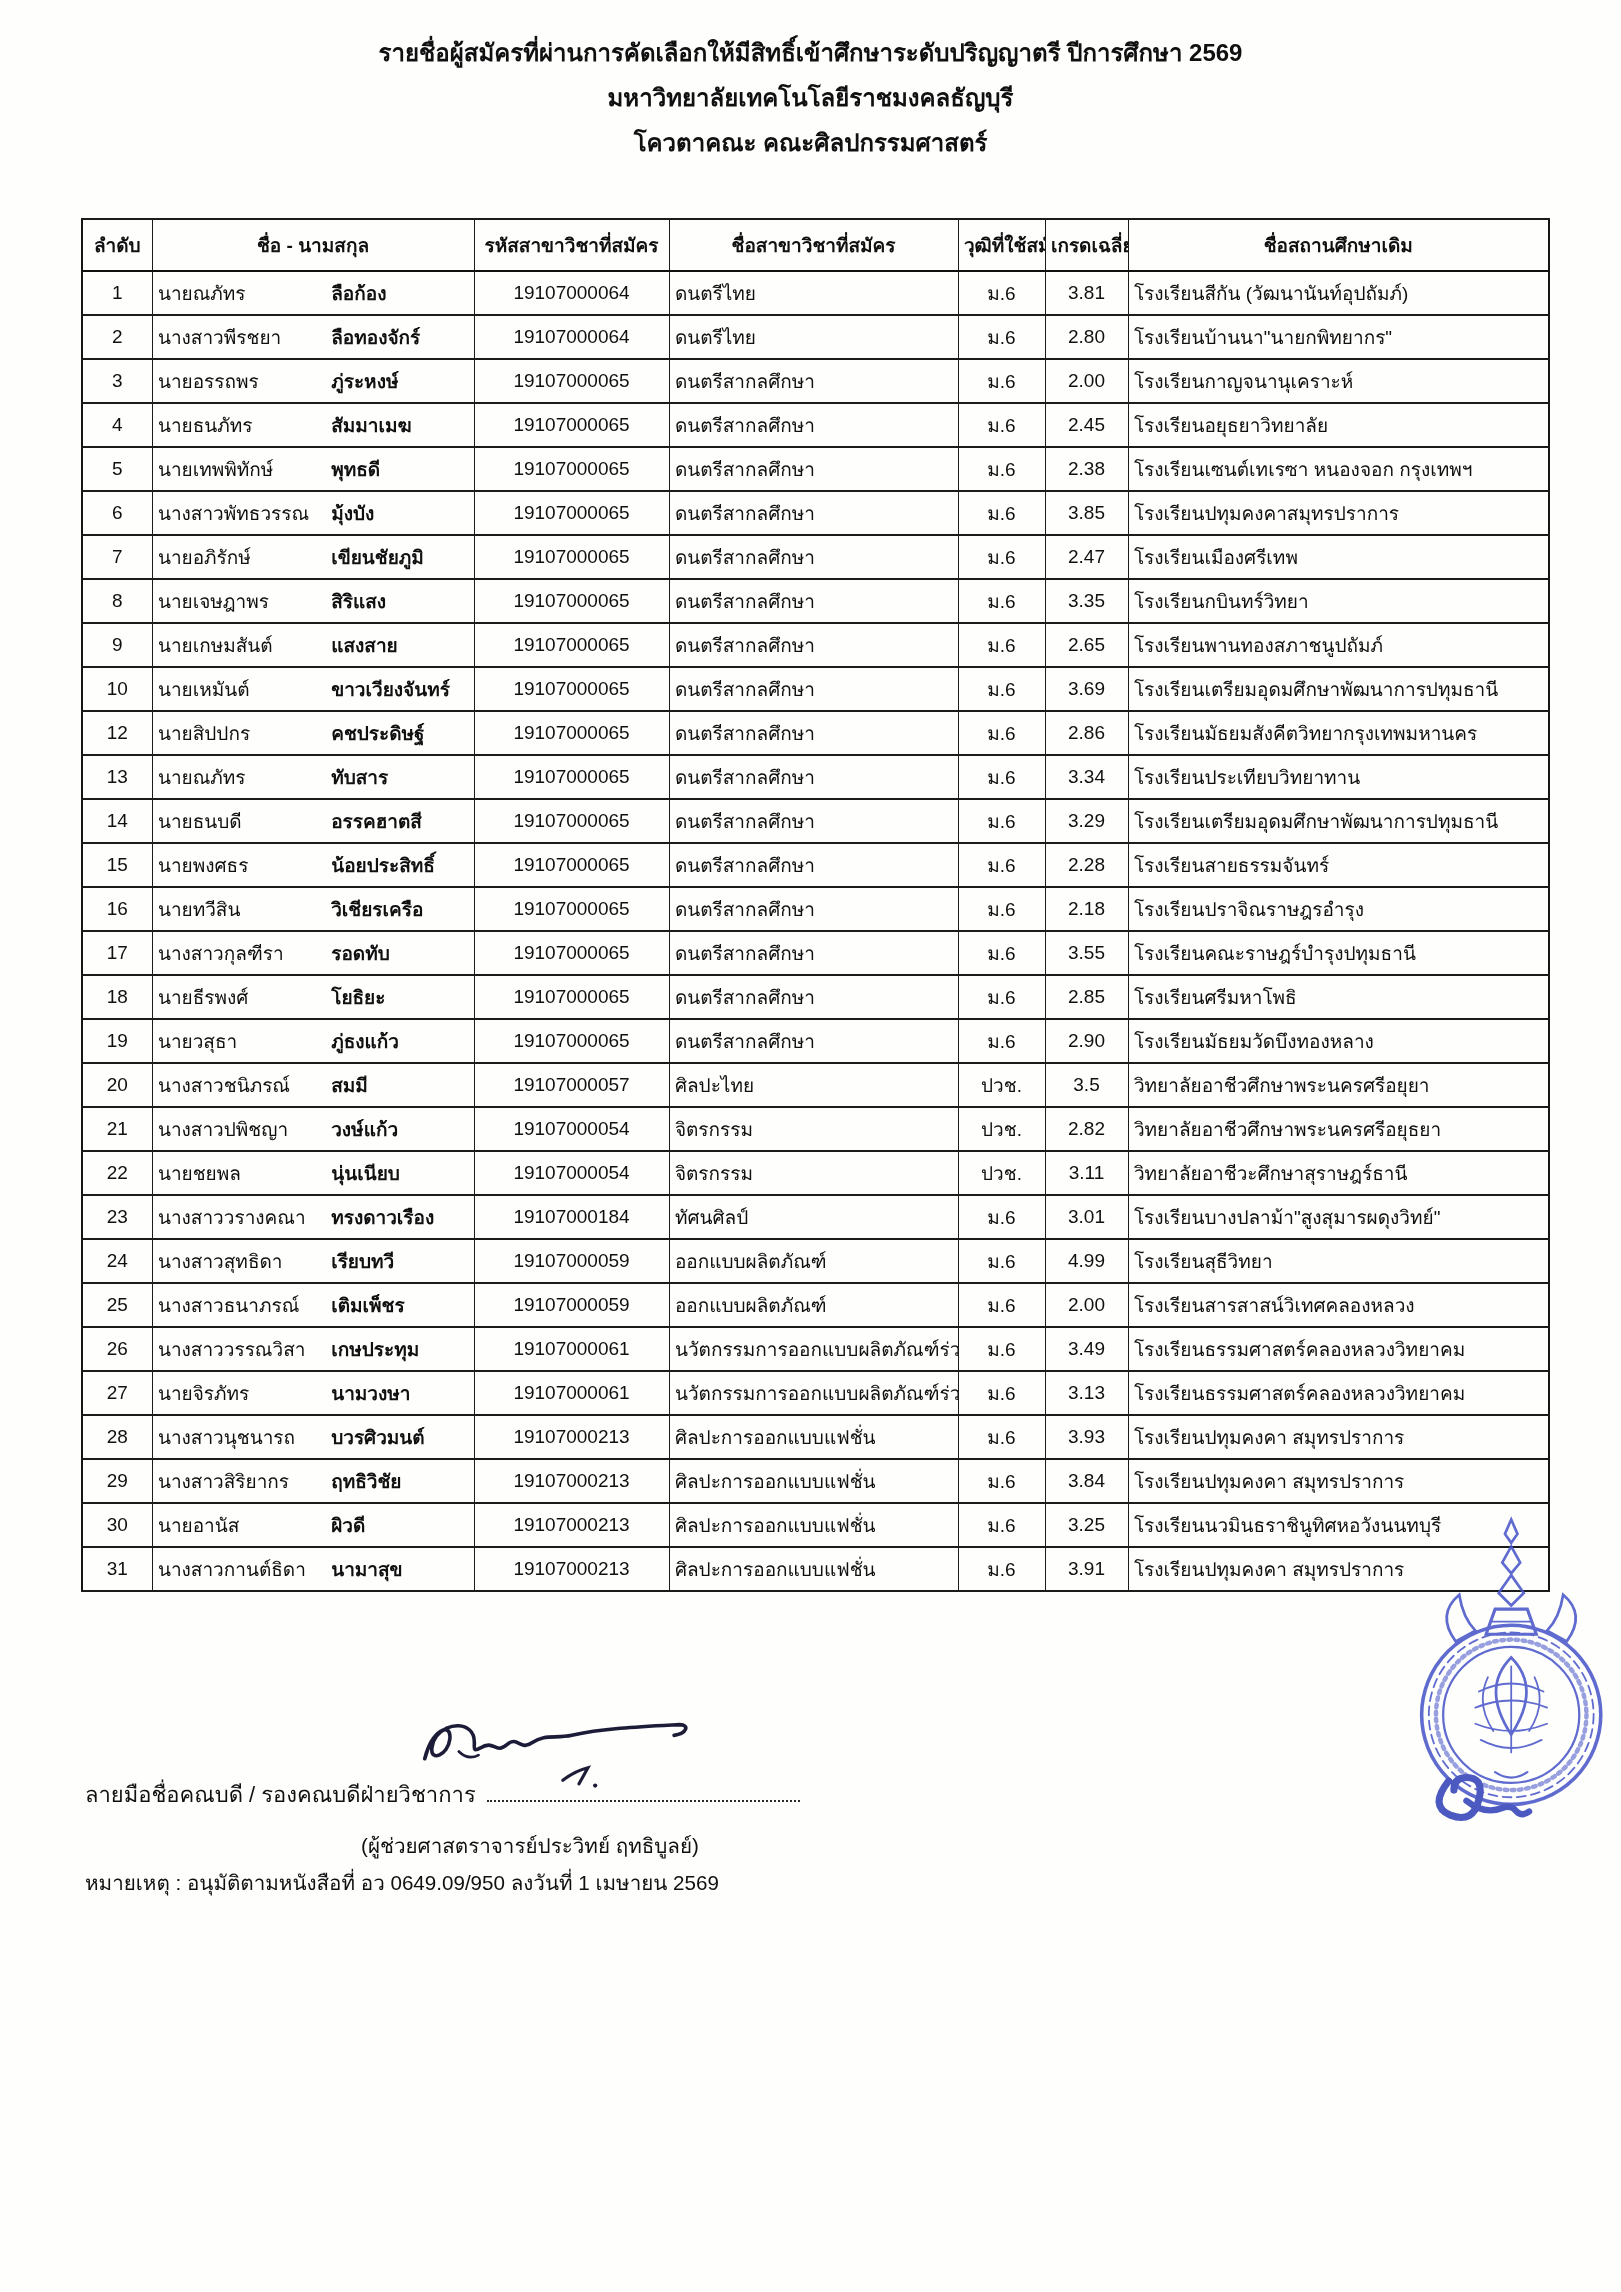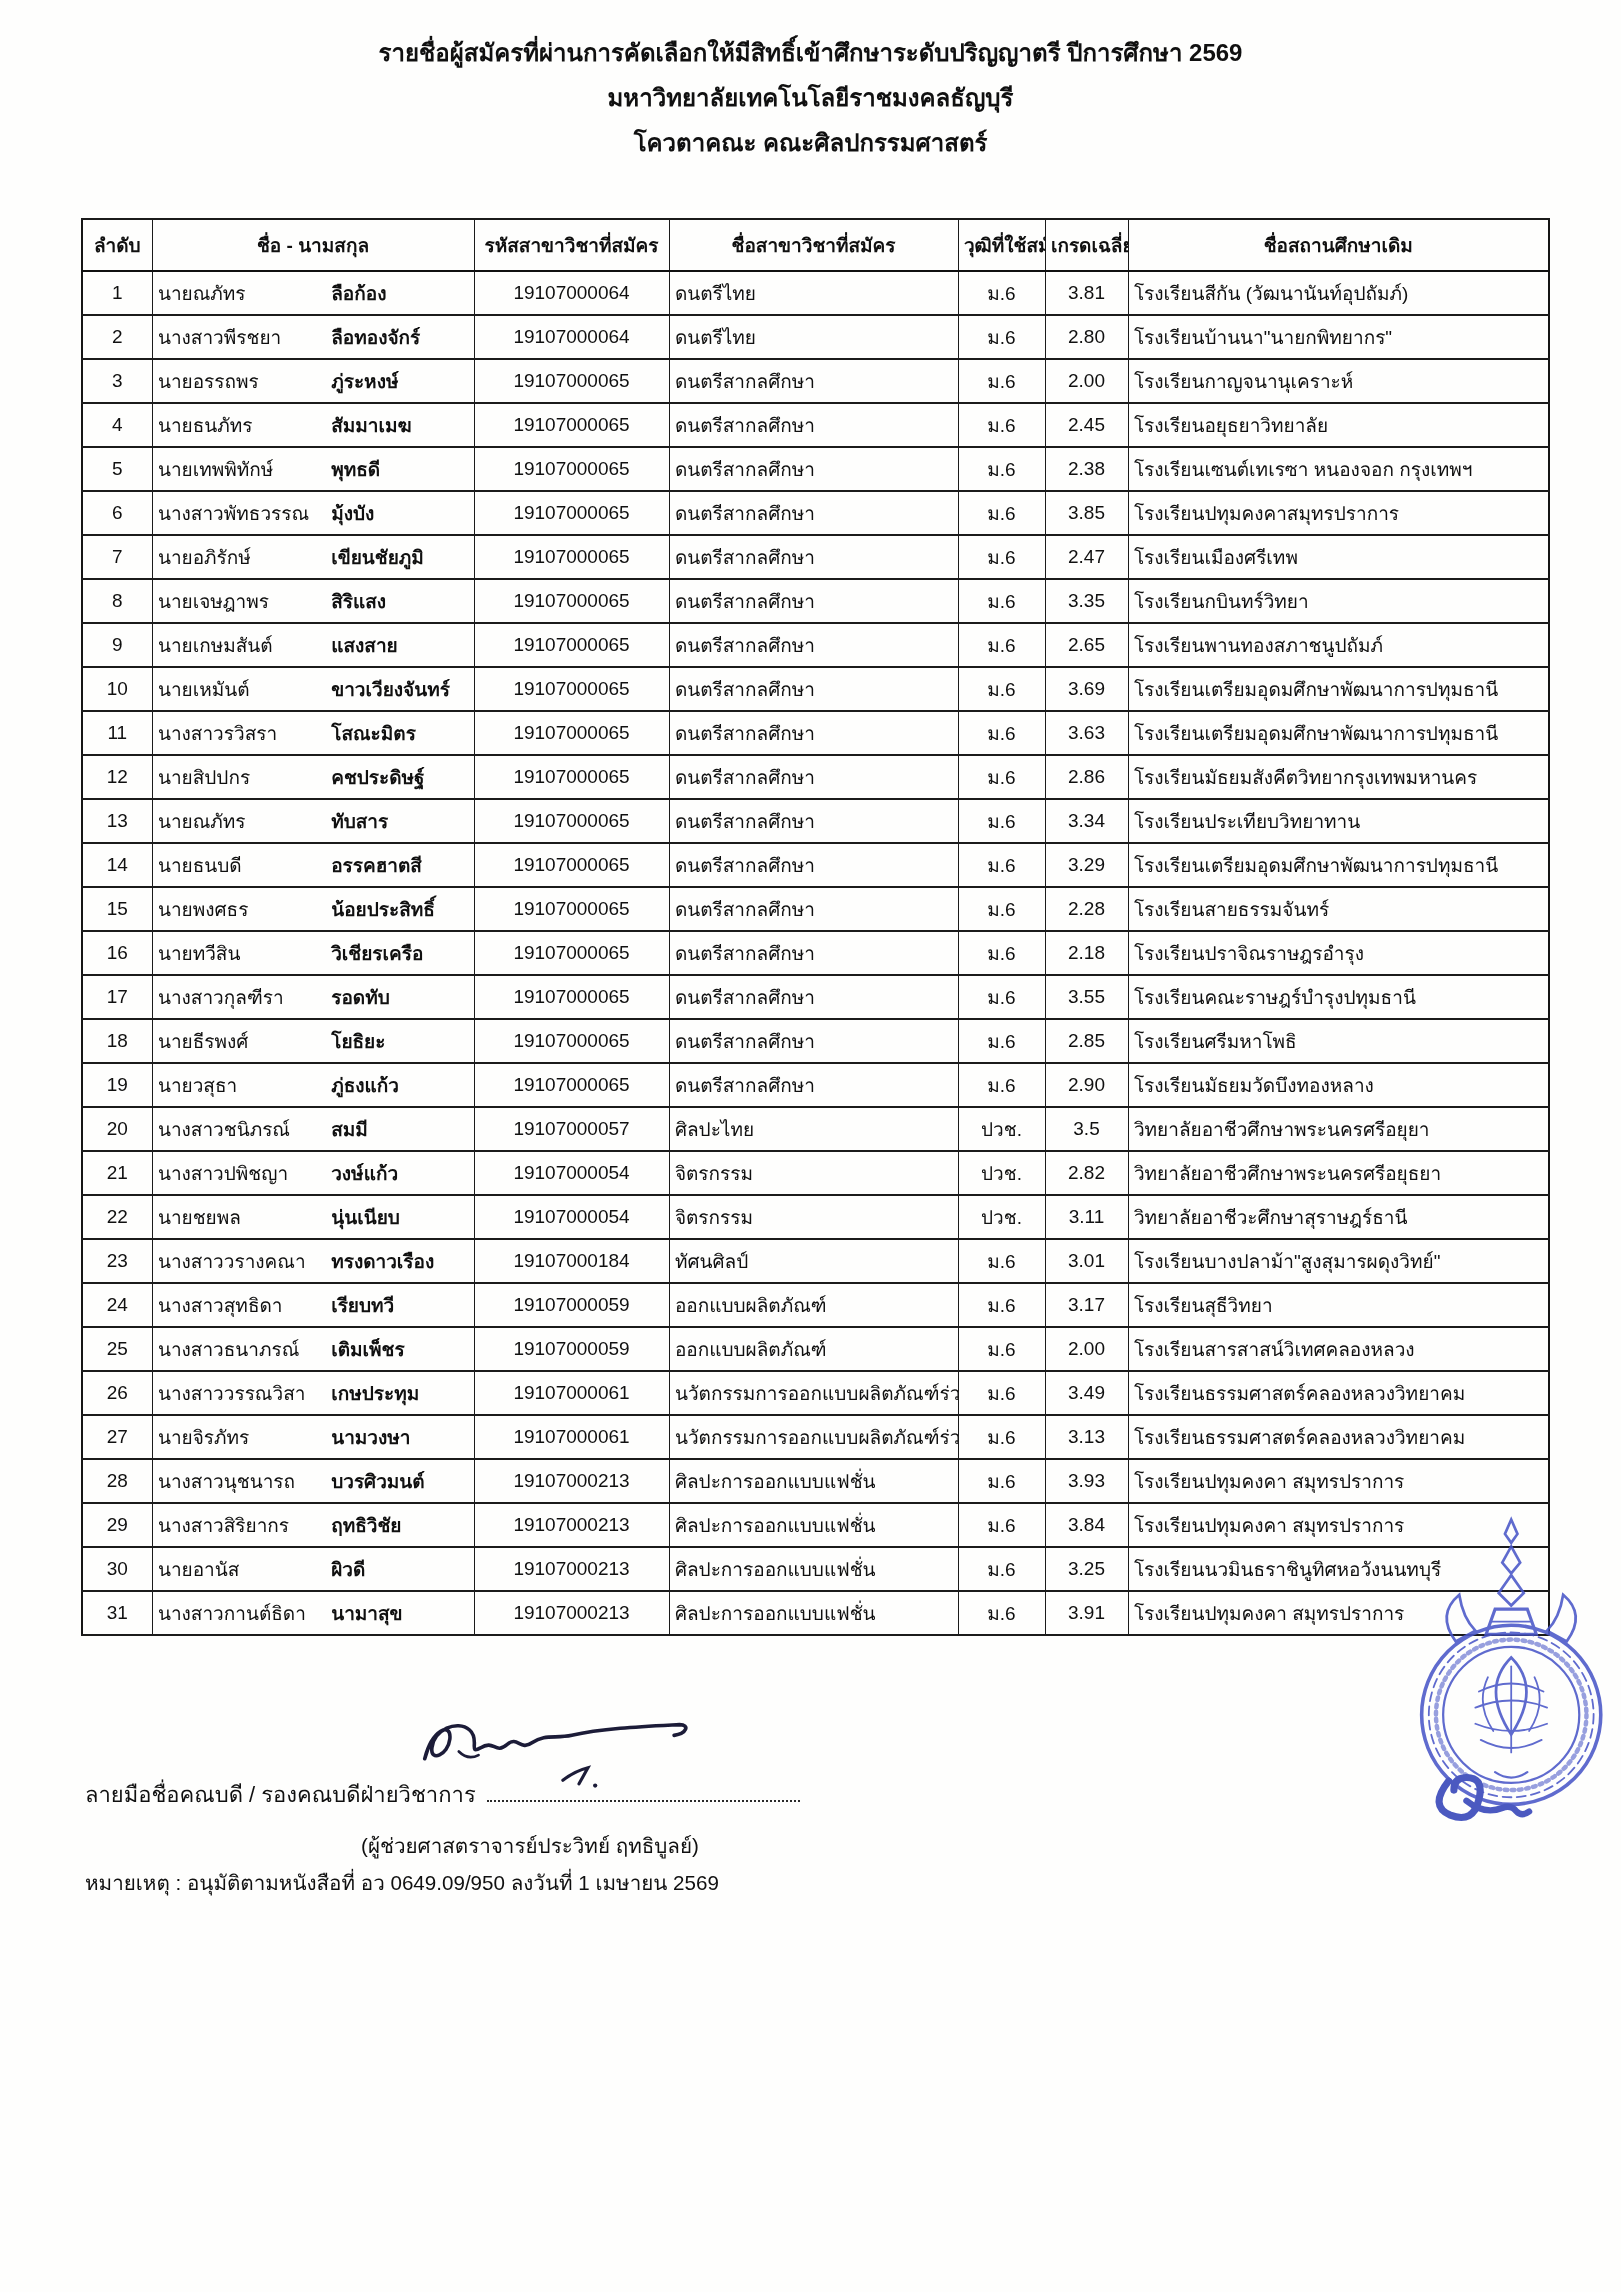--- a/index.html
+++ b/index.html
@@ -193,32 +193,20 @@
         <span class="fname">นายเหมันต์</span>
         <span class="lname">ขาวเวียงจันทร์</span>
       </td>
       <td class="c-center">19107000065</td>
       <td class="c-left">ดนตรีสากลศึกษา</td>
       <td class="c-center">ม.6</td>
       <td class="c-center">3.69</td>
       <td class="c-left">โรงเรียนเตรียมอุดมศึกษาพัฒนาการปทุมธานี</td>
     </tr>
         <tr>
-      <td class="c-center">11</td>
-      <td class="c-left cell-name">
-        <span class="fname">นางสาวรวิสรา</span>
-        <span class="lname">โสณะมิตร</span>
-      </td>
-      <td class="c-center">19107000065</td>
-      <td class="c-left">ดนตรีสากลศึกษา</td>
-      <td class="c-center">ม.6</td>
-      <td class="c-center">3.63</td>
-      <td class="c-left">โรงเรียนเตรียมอุดมศึกษาพัฒนาการปทุมธานี</td>
-    </tr>
-        <tr>
       <td class="c-center">12</td>
       <td class="c-left cell-name">
         <span class="fname">นายสิปปกร</span>
         <span class="lname">คชประดิษฐ์</span>
       </td>
       <td class="c-center">19107000065</td>
       <td class="c-left">ดนตรีสากลศึกษา</td>
       <td class="c-center">ม.6</td>
       <td class="c-center">2.86</td>
       <td class="c-left">โรงเรียนมัธยมสังคีตวิทยากรุงเทพมหานคร</td>
@@ -357,21 +345,21 @@
     </tr>
         <tr>
       <td class="c-center">24</td>
       <td class="c-left cell-name">
         <span class="fname">นางสาวสุทธิดา</span>
         <span class="lname">เรียบทวี</span>
       </td>
       <td class="c-center">19107000059</td>
       <td class="c-left">ออกแบบผลิตภัณฑ์</td>
       <td class="c-center">ม.6</td>
-      <td class="c-center">3.17</td>
+      <td class="c-center">4.99</td>
       <td class="c-left">โรงเรียนสุธีวิทยา</td>
     </tr>
         <tr>
       <td class="c-center">25</td>
       <td class="c-left cell-name">
         <span class="fname">นางสาวธนาภรณ์</span>
         <span class="lname">เติมเพ็ชร</span>
       </td>
       <td class="c-center">19107000059</td>
       <td class="c-left">ออกแบบผลิตภัณฑ์</td>

